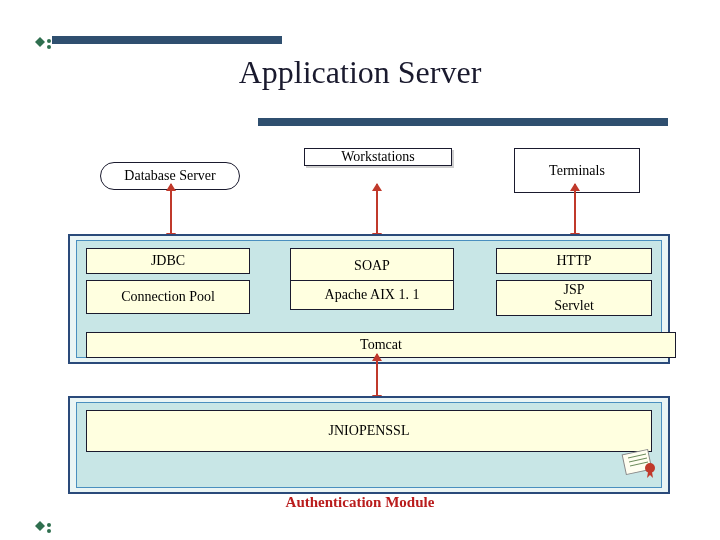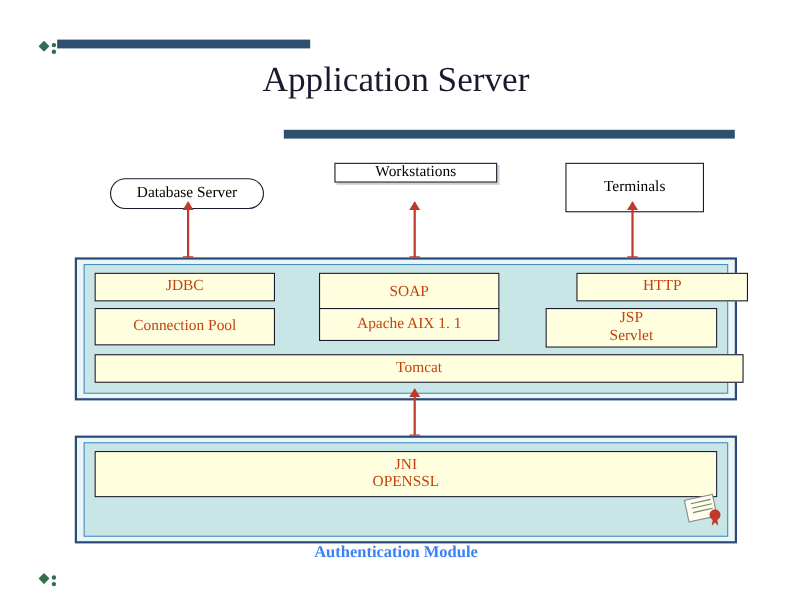--- a/index.html
+++ b/index.html
@@ -67,43 +67,43 @@
   .inner2 { top: 402px; left: 76px; width: 586px; height: 86px; }
   .row-box {
     position: absolute;
     border: 1px solid #1a1a2e;
     background: #ffffe0;
     text-align: center;
     font-size: 14px;
     display: flex;
     align-items: center;
     justify-content: center;
-    color: #c2410c;
+    color: #000000;
     line-height: 1.15;
   }
   .r1a { top: 248px; left: 86px;  width: 164px; height: 26px; }
   .r1b { top: 248px; left: 290px; width: 164px; height: 36px; }
-  .r1c { top: 248px; left: 496px; width: 156px; height: 26px; margin-left: 28px; }
+  .r1c { top: 248px; left: 496px; width: 156px; height: 26px; }
   .r2a { top: 280px; left: 86px;  width: 164px; height: 34px; }
   .r2b { top: 280px; left: 290px; width: 164px; height: 30px; text-align: right; }
   .r2c { top: 280px; left: 496px; width: 156px; height: 36px; font-family: Liberation Serif, serif; }
-  .tomcat-box { top: 322px; left: 86px; width: 590px; height: 26px; }
+  .tomcat-box { top: 332px; left: 86px; width: 590px; height: 26px; }
   .jni-box {
     top: 410px; left: 86px; width: 566px; height: 42px;
-    flex-direction: column;
+    flex-direction: row;
   }
   .auth-label {
     position: absolute;
     top: 494px;
     left: 0;
     width: 720px;
     text-align: center;
     font-size: 15px;
     font-weight: bold;
-    color: #3b82f6;
+    color: #b91c1c;
   }
   .arrow {
     position: absolute;
     width: 2px;
     background: #c0392b;
   }
   .arrow::before, .arrow::after {
     content: "";
     position: absolute;
     left: 50%;

